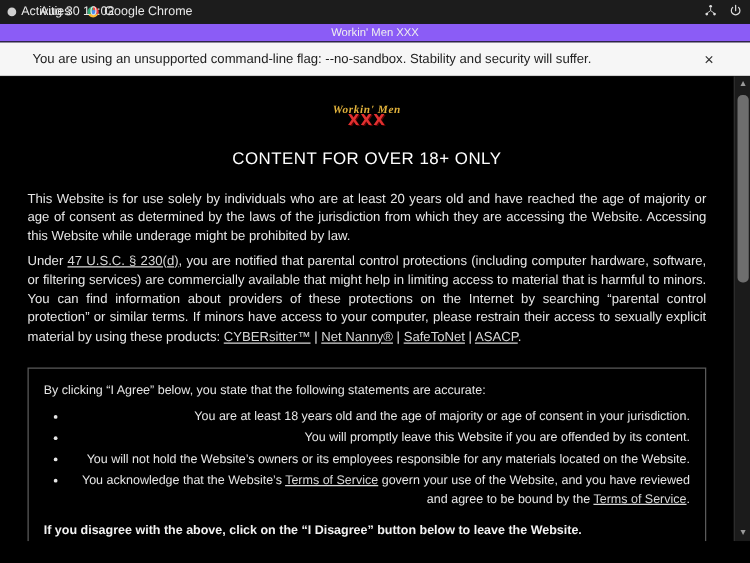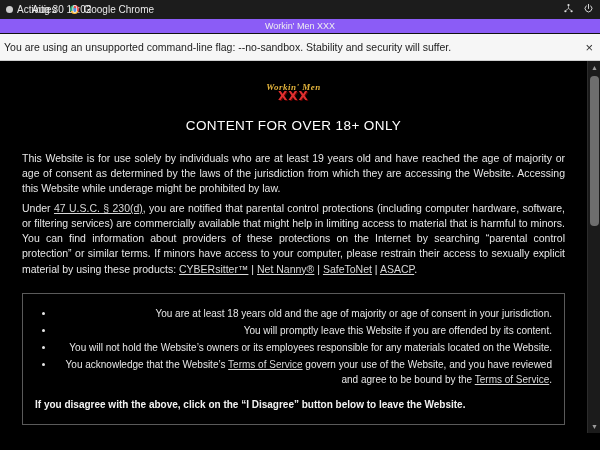--- a/index.html
+++ b/index.html
@@ -58,21 +58,21 @@
     border-bottom: 1px solid #111;
   }
 
   
   #infobar {
     height: 27px;
     background: #f6f6f6;
     color: #222;
     font-size: 10.5px;
     display: flex; align-items: center;
-    padding: 0 4px;
+    padding: 0 26px;
     border-bottom: 1px solid #cfcfcf;
   }
   #infobar .msg { flex: 1; }
   #infobar .close {
     font-size: 13px; color: #333; cursor: pointer;
     padding: 0 3px; line-height: 1;
   }
 
   
   #viewport {
@@ -227,27 +227,28 @@
 
     <div class="logo-wrap">
       <div class="logo">
         <div class="l1">Workin' Men</div>
         <div class="l2">XXX</div>
       </div>
     </div>
 
     <h1 class="headline">CONTENT FOR OVER 18+ ONLY</h1>
 
-    <p class="body">This Website is for use solely by individuals who are at least 19 years old and have reached the age of majority or age of consent as determined by the laws of the jurisdiction from which they are accessing the Website. Accessing this Website while underage might be prohibited by law.</p>
+    <p class="body">This Website is for use solely by individuals who are at least 20 years old and have reached the age of majority or age of consent as determined by the laws of the jurisdiction from which they are accessing the Website. Accessing this Website while underage might be prohibited by law.</p>
 
     <p class="body second">
       <span>Under </span><a class="lnk" href="#">47 U.S.C. § 230(d)</a><span>, you are notified that parental control protections (including computer hardware, software, or filtering services) are commercially available that might help in limiting access to material that is harmful to minors. You can find information about providers of these protections on the Internet by searching “parental control protection” or similar terms. If minors have access to your computer, please restrain their access to sexually explicit material by using these products: </span><a class="lnk" href="#">CYBERsitter™</a><span> | </span><a class="lnk" href="#">Net Nanny®</a><span> | </span><a class="lnk" href="#">SafeToNet</a><span> | </span><a class="lnk" href="#">ASACP</a><span>.</span>
     </p>
 
     <div class="agreebox">
+      <p class="lead">By clicking “I Agree” below, you state that the following statements are accurate:</p>
       <ul>
         <li>You are at least 18 years old and the age of majority or age of consent in your jurisdiction.</li>
         <li>You will promptly leave this Website if you are offended by its content.</li>
         <li>You will not hold the Website’s owners or its employees responsible for any materials located on the Website.</li>
         <li><span>You acknowledge that the Website’s </span><a class="lnk" href="#">Terms of Service</a><span> govern your use of the Website, and you have reviewed and agree to be bound by the </span><a class="lnk" href="#">Terms of Service</a><span>.</span></li>
       </ul>
       <p class="disagree-line">If you disagree with the above, click on the “I Disagree” button below to leave the Website.</p>
 
     </div>
 

